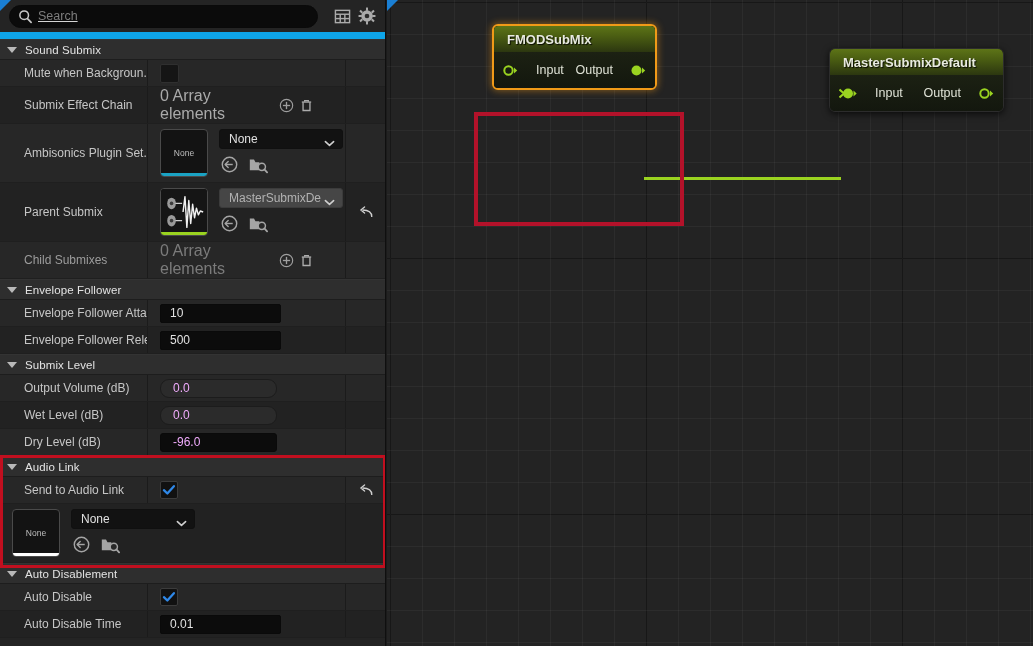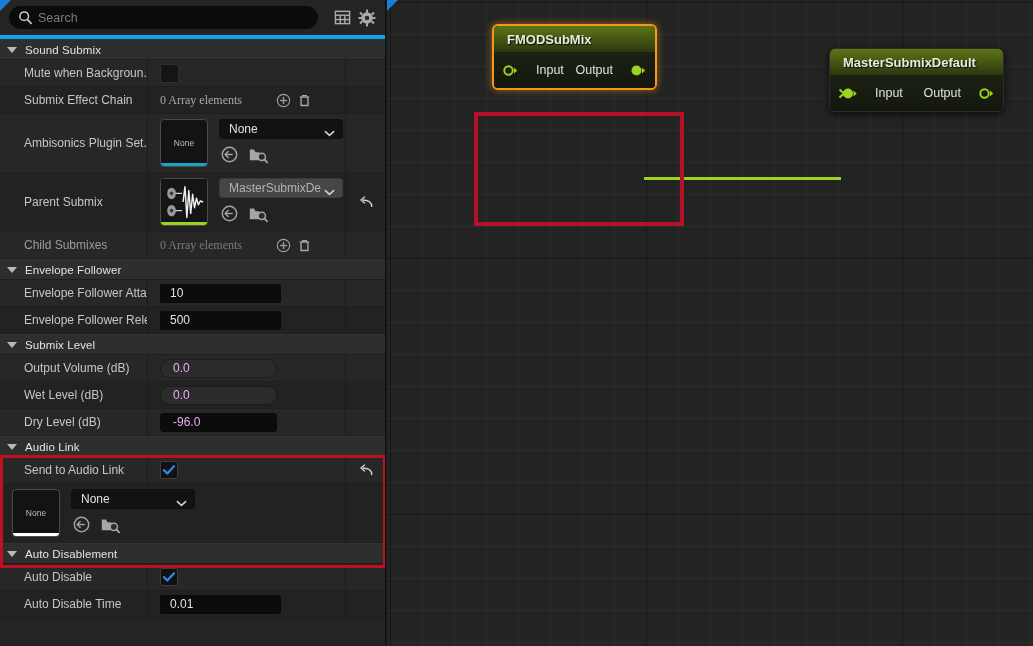--- a/index.html
+++ b/index.html
@@ -31,21 +31,22 @@
   }
   .corner-tri.right { left: 387px; border-left-color: #1a7fd4; }
 
   
   #search-row {
     position: relative;
     height: 39px;
     background: #242424;
     display: flex; align-items: center;
     padding: 0 8px 0 9px;
-    border-bottom: 4px solid #0ea5e9;
+    border-bottom: 7px solid #0ea5e9;
+    text-decoration: underline;
   }
   #search-box {
     flex: 1 1 auto;
     height: 23px;
     background: #0b0b0b;
     border: 1px solid #0a0a0a;
     border-radius: 12px;
     display: flex; align-items: center;
     padding-left: 8px;
     margin-right: 9px;
@@ -138,21 +139,21 @@
     background: #2b2b2b;
     border: 1px solid #1c1c1c;
     border-radius: 9px;
     display: flex; align-items: center;
     padding-left: 12px;
     color: #f0abfc; font-size: 12px;
     width: 117px;
   }
   .numfield.dark { background: #0c0c0c; border-color:#0a0a0a; border-radius: 3px; }
 
-  .arraytext { color: #aaa; font-size: 12px; font-family: Liberation Serif, serif; }
+  .arraytext { color: #aaa; font-size: 16px; }
   .arraytext.dim { color: #7b7b7b; }
   .mini-btn {
     width: 17px; height: 17px;
     display: flex; align-items: center; justify-content: center;
     opacity: .8; margin-left: 4px;
   }
 
   
   .assetrow { display: flex; align-items: flex-start; padding-top: 5px; padding-bottom: 5px; }
   .thumb {

